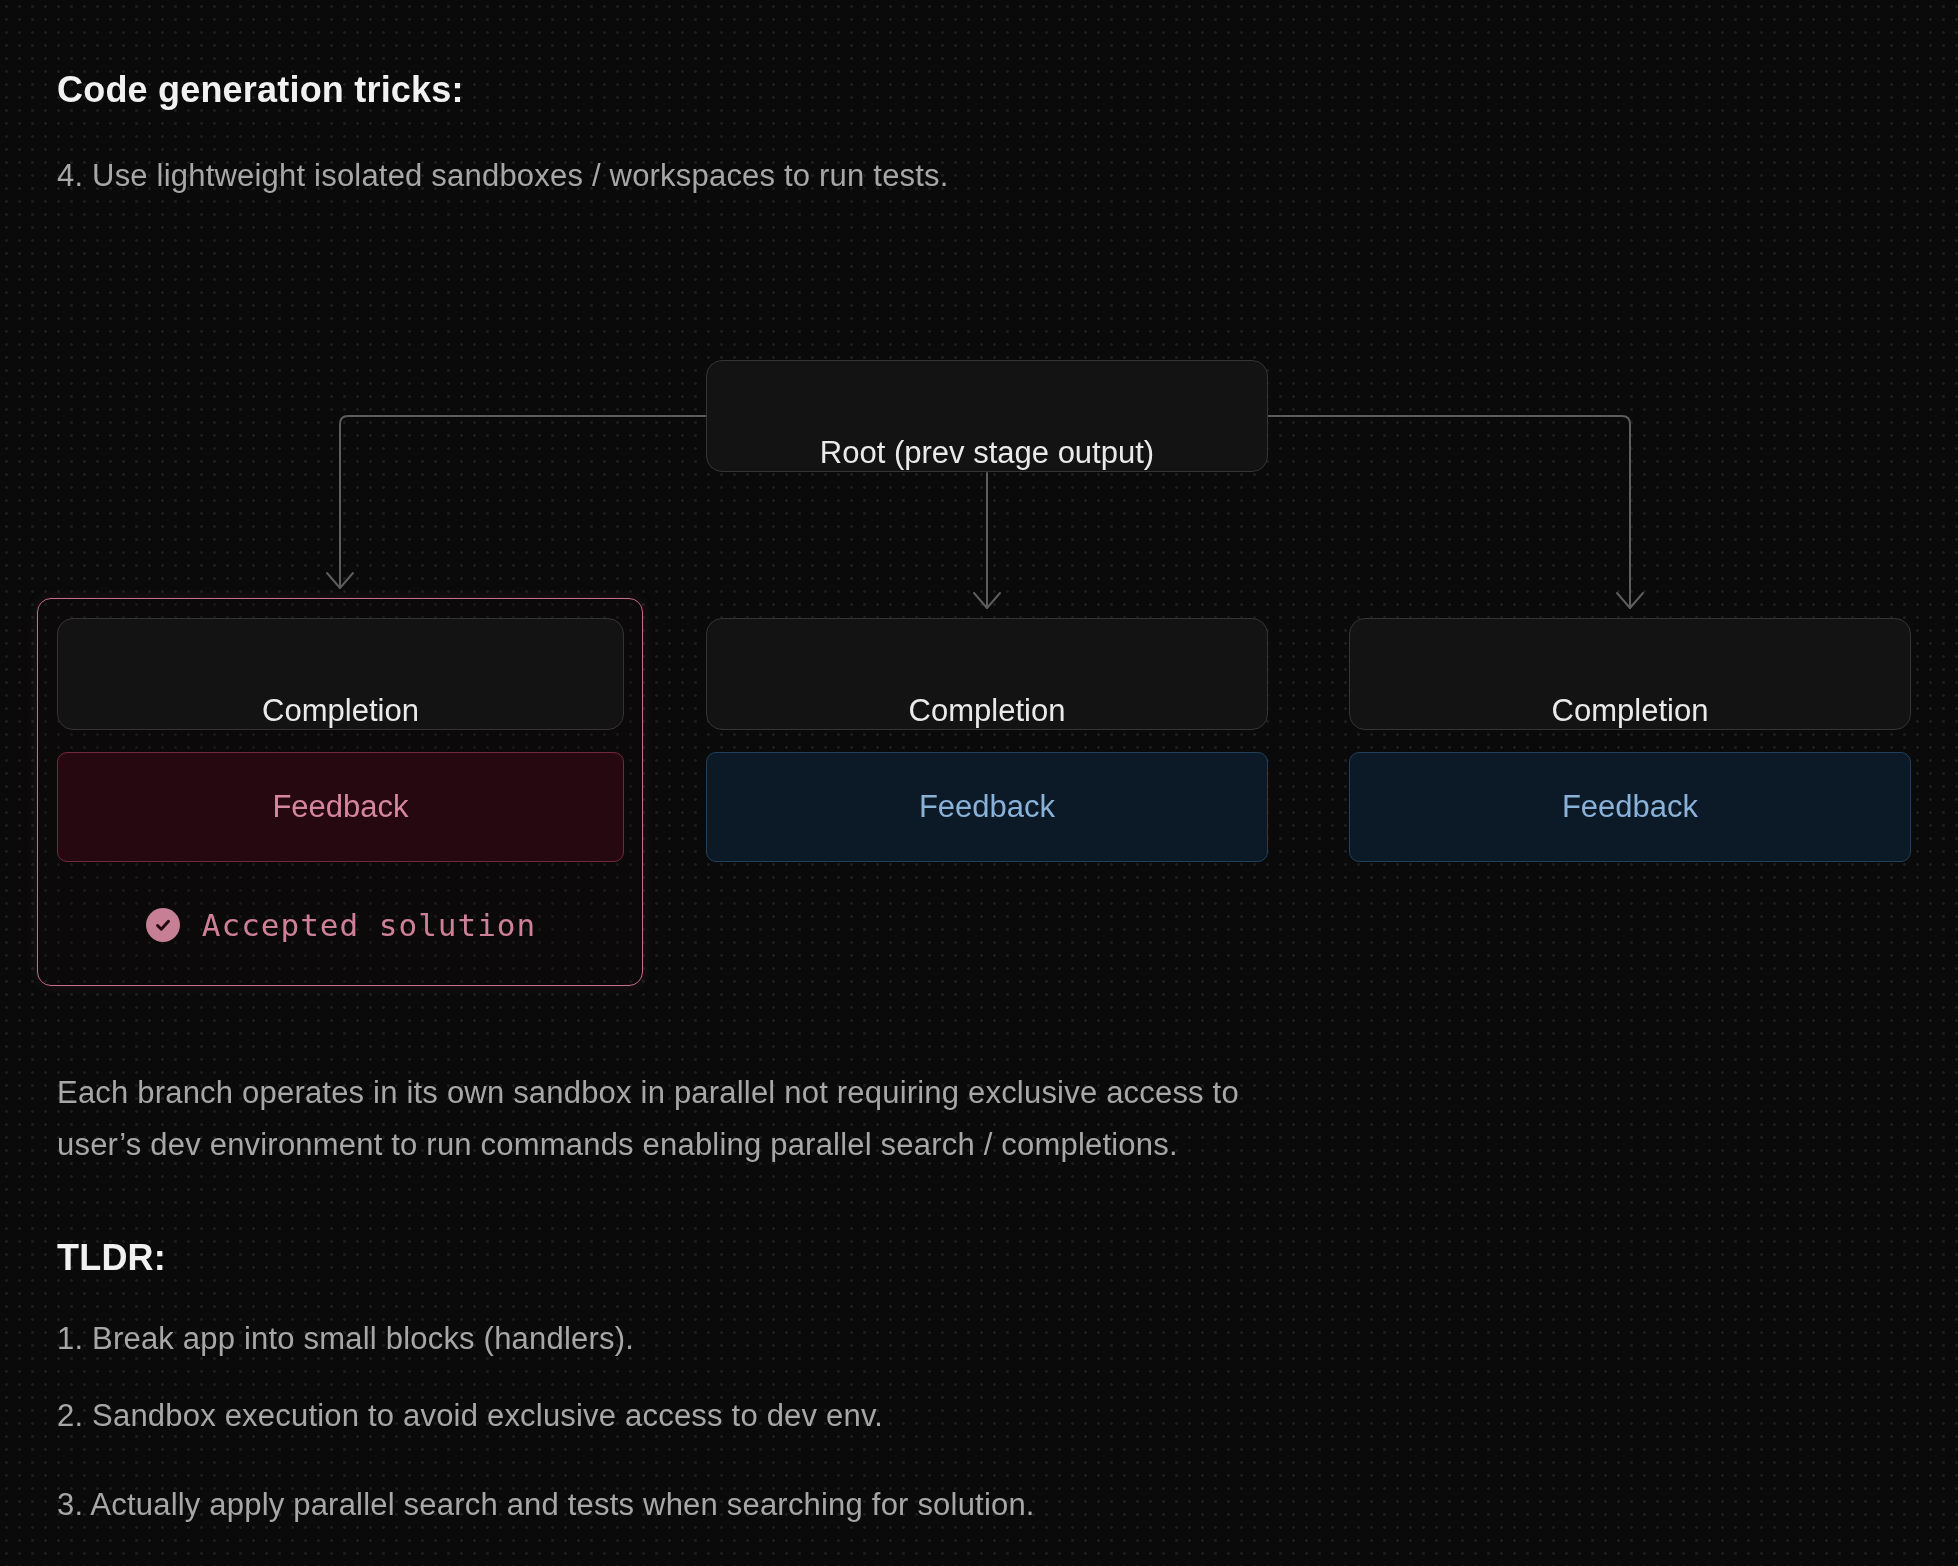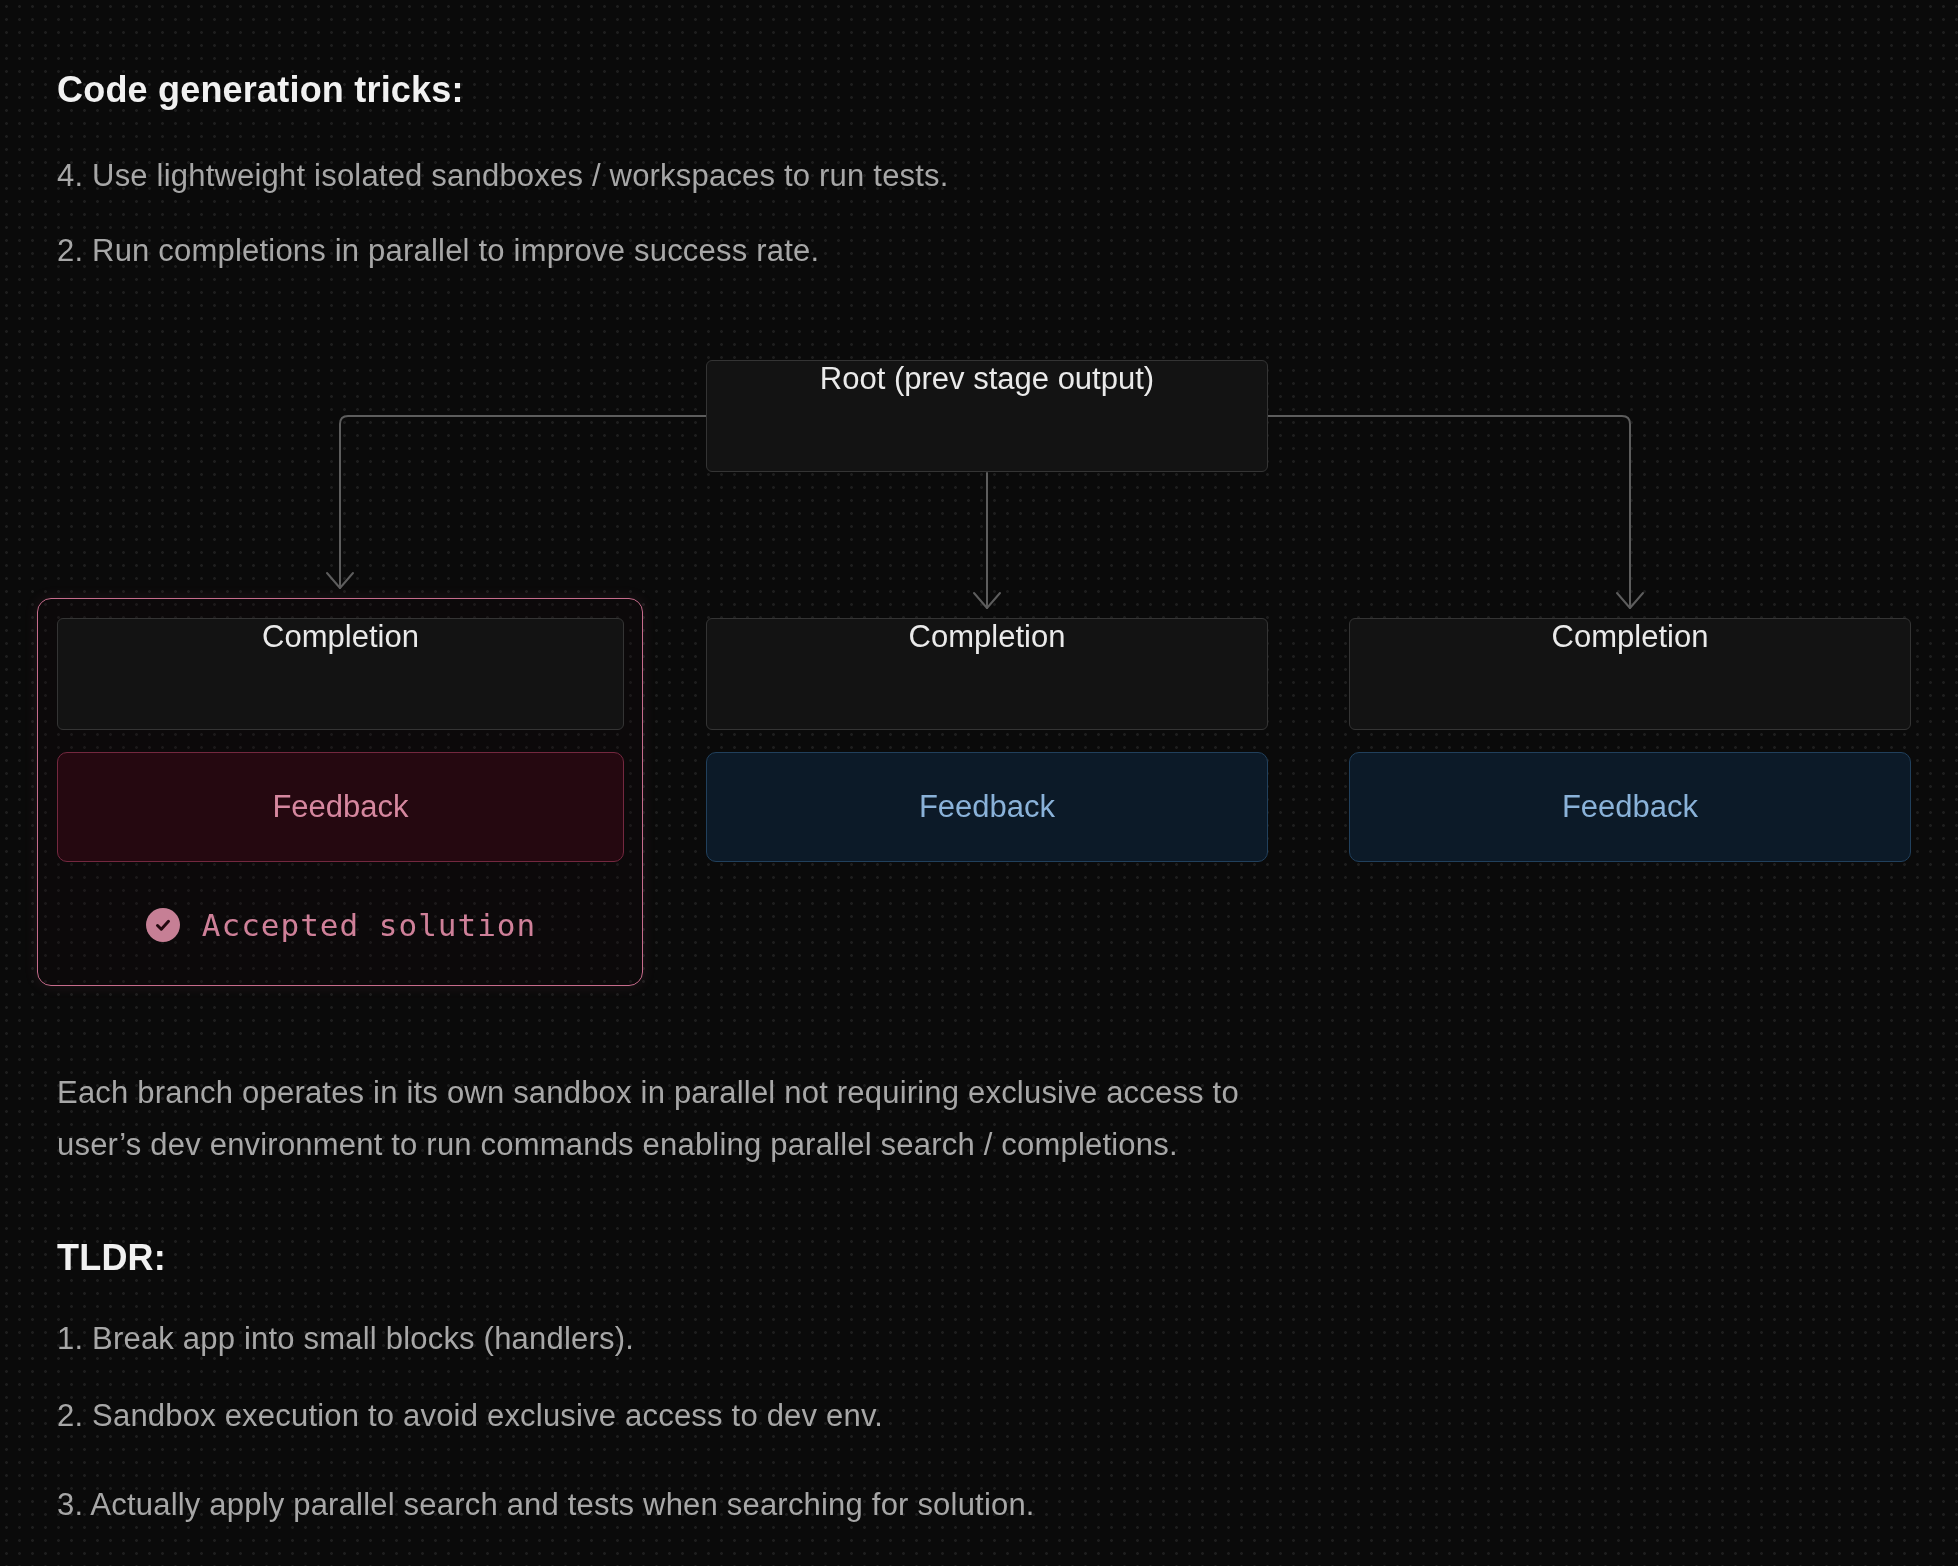--- a/index.html
+++ b/index.html
@@ -39,23 +39,23 @@
     color: #a7a7a7;
     line-height: 52px;
     letter-spacing: 0.2px;
   }
 
   
   .node {
     box-sizing: border-box;
     background: #131313;
     border: 1.5px solid #343434;
-    border-radius: 6px;
+    border-radius: 16px;
     display: flex;
-    align-items: flex-start;
+    align-items: flex-end;
     justify-content: center;
     font-size: 31px;
     color: #eaeaea;
   }
   .branch-frame {
     box-sizing: border-box;
     border: 1.5px solid #c76c8c;
     border-radius: 14px;
     background: rgba(24, 8, 13, 0.18);
     box-shadow: 0 0 14px rgba(199, 108, 140, 0.12);
@@ -109,21 +109,20 @@
 </style>
 </head>
 <body>
 
 <div class="page">
 
   <div class="abs h1" style="left:57px; top:68px;">Code generation tricks:</div>
 
   <div class="abs body-text" style="left:57px; top:156px;">4. Use lightweight isolated sandboxes / workspaces to run tests.</div>
 
-  <div class="abs body-text" style="left:57px; top:231px;">2. Run completions in parallel to improve success rate.</div>
 
   <svg class="abs connectors" style="left:0; top:0;" width="1958" height="1566" viewBox="0 0 1958 1566">
     <g fill="none" stroke="#5d5d5d" stroke-width="2" stroke-linecap="round" stroke-linejoin="round">
 
       <path d="M 706 416 L 348 416 Q 340 416 340 424 L 340 588"></path>
       <path d="M 327 573 L 340 588 L 353 573"></path>
 
       <path d="M 987 473 L 987 608"></path>
       <path d="M 974 593 L 987 608 L 1000 593"></path>
 

